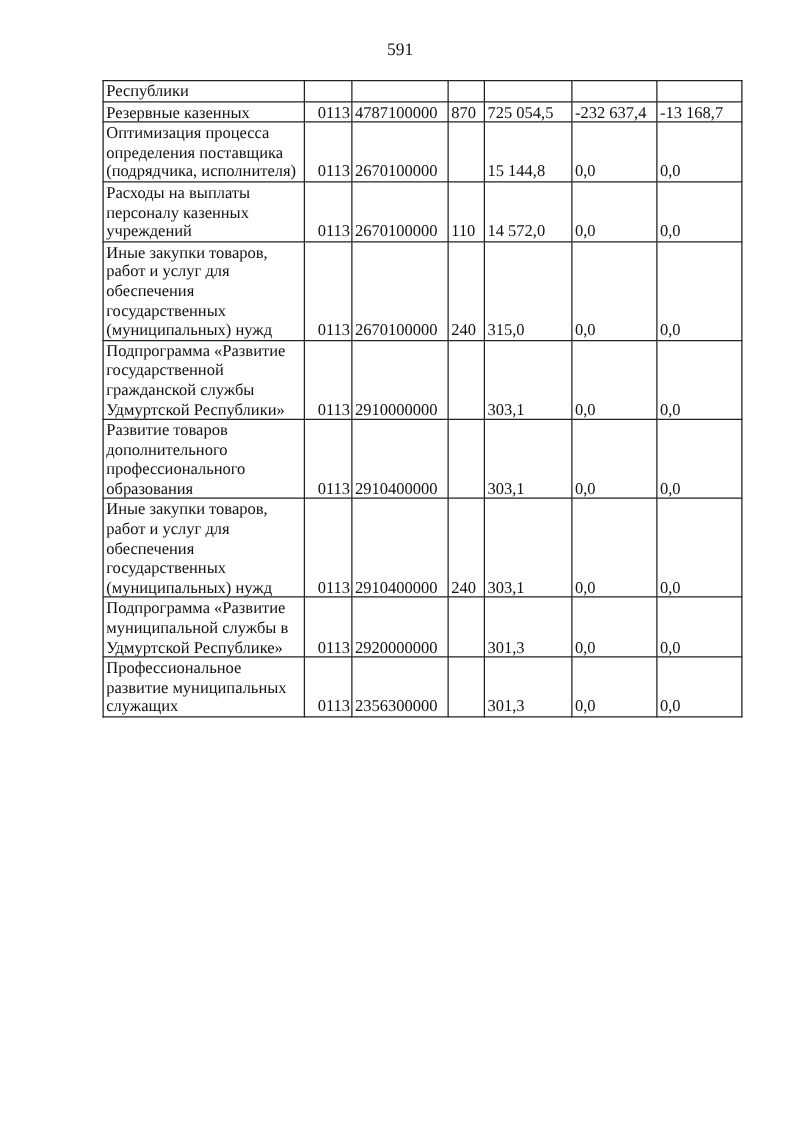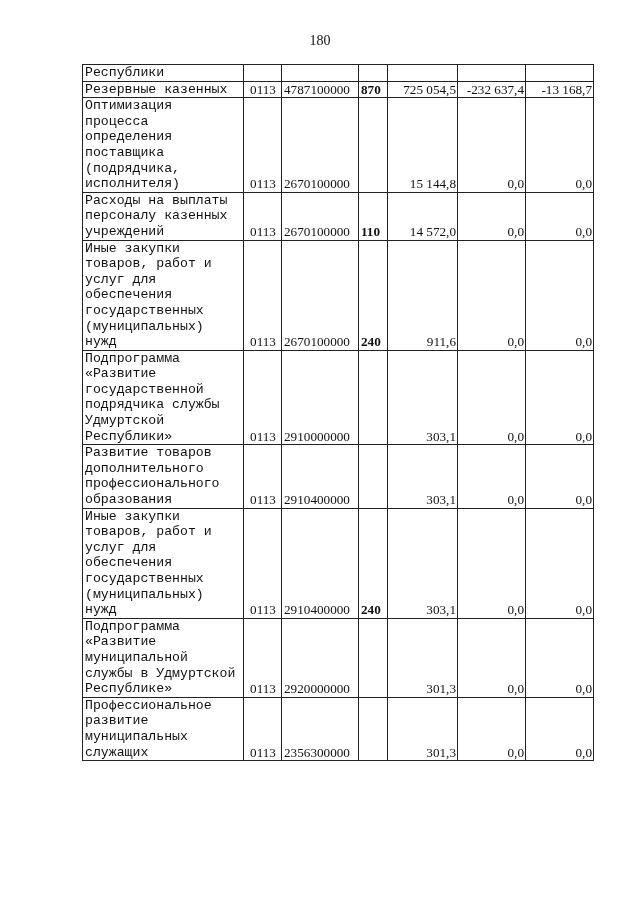--- a/index.html
+++ b/index.html
@@ -4,31 +4,31 @@
 <style>
   html, body { margin: 0; padding: 0; background: #ffffff; }
   body { width: 640px; height: 905px; position: relative; overflow: hidden;
          font-family: "Liberation Serif", serif; color: #111; }
   .page-number { position: absolute; top: 33px; left: 0; width: 640px; text-align: center;
                  font-size: 14px; }
   table.budget { position: absolute; left: 82px; top: 64px; border-collapse: collapse;
                  table-layout: fixed; width: 511px; font-size: 13.2px; line-height: 15.6px; }
   table.budget td { border: 1.4px solid #222; padding: 0 1px 0 2px; vertical-align: bottom;
                     white-space: nowrap; overflow: hidden; }
-  td.name { white-space: normal !important; padding-left: 1px; font-family: Liberation Mono, monospace; }
-  td.sec { text-align: center; padding-left: 5px; }
+  td.name { white-space: normal !important; padding-left: 1px; }
+  td.sec { text-align: right; padding-left: 5px; }
   td.csr { text-align: left; padding-left: 2px; }
-  td.vr { text-align: left; padding-left: 3px; font-weight: bold; }
-  td.num { text-align: right; padding-right: 1px; }
+  td.vr { text-align: left; padding-left: 3px; }
+  td.num { text-align: left; padding-right: 1px; }
   tr.bold td { font-weight: bold; }
 </style>
 </head>
 <body>
 
-<div class="page-number">180</div>
+<div class="page-number">591</div>
 
 <table class="budget">
   <colgroup>
     <col style="width:161px">
       <col style="width:38px">
       <col style="width:77px">
       <col style="width:29px">
     <col style="width:70px">
       <col style="width:68px">
       <col style="width:68px">
@@ -68,26 +68,26 @@
         <td class="vr">110</td>
         <td class="num">14 572,0</td>
         <td class="num">0,0</td>
         <td class="num">0,0</td>
       </tr>
       <tr>
         <td class="name">Иные закупки товаров, работ и услуг для обеспечения государственных (муниципальных) нужд</td>
         <td class="sec">0113</td>
         <td class="csr">2670100000</td>
         <td class="vr">240</td>
-        <td class="num">911,6</td>
+        <td class="num">315,0</td>
         <td class="num">0,0</td>
         <td class="num">0,0</td>
       </tr>
       <tr>
-        <td class="name">Подпрограмма «Развитие государственной подрядчика службы Удмуртской Республики»</td>
+        <td class="name">Подпрограмма «Развитие государственной гражданской службы Удмуртской Республики»</td>
         <td class="sec">0113</td>
         <td class="csr">2910000000</td>
         <td class="vr"></td>
         <td class="num">303,1</td>
         <td class="num">0,0</td>
         <td class="num">0,0</td>
       </tr>
       <tr>
         <td class="name">Развитие товаров дополнительного профессионального образования</td>
         <td class="sec">0113</td>

